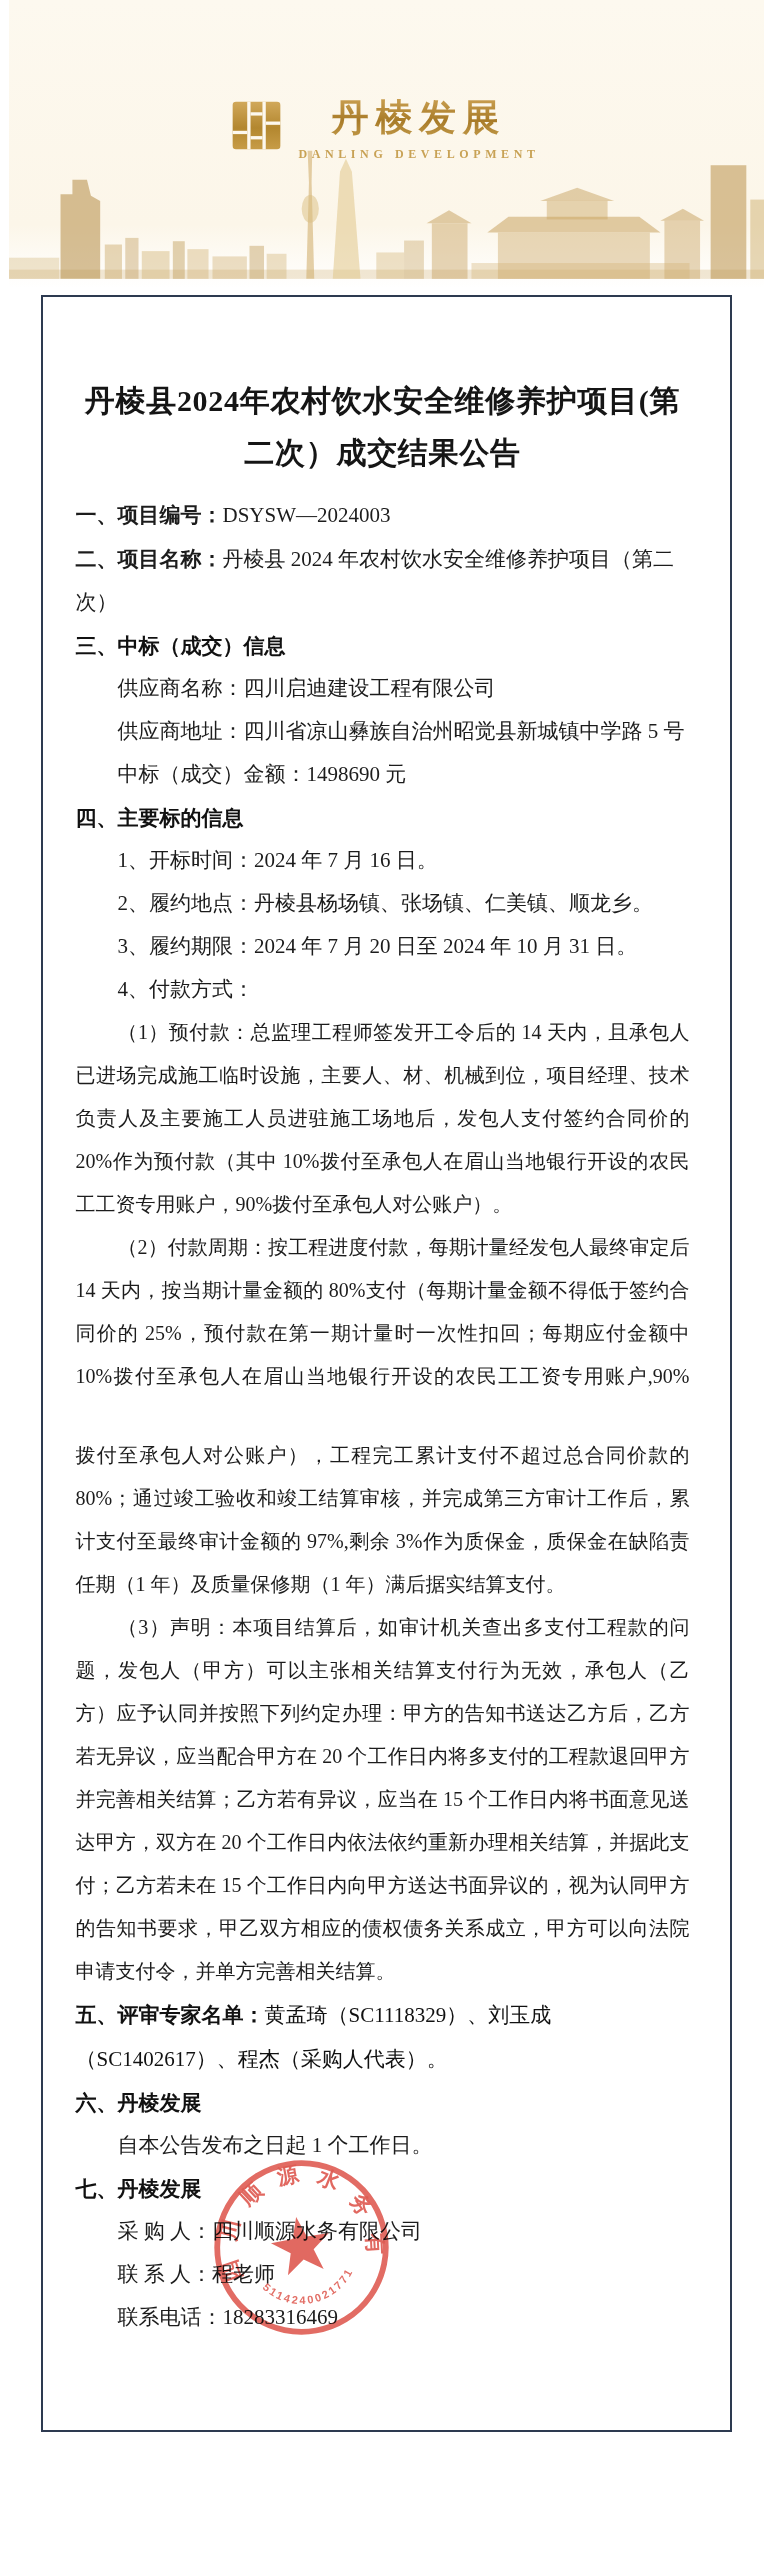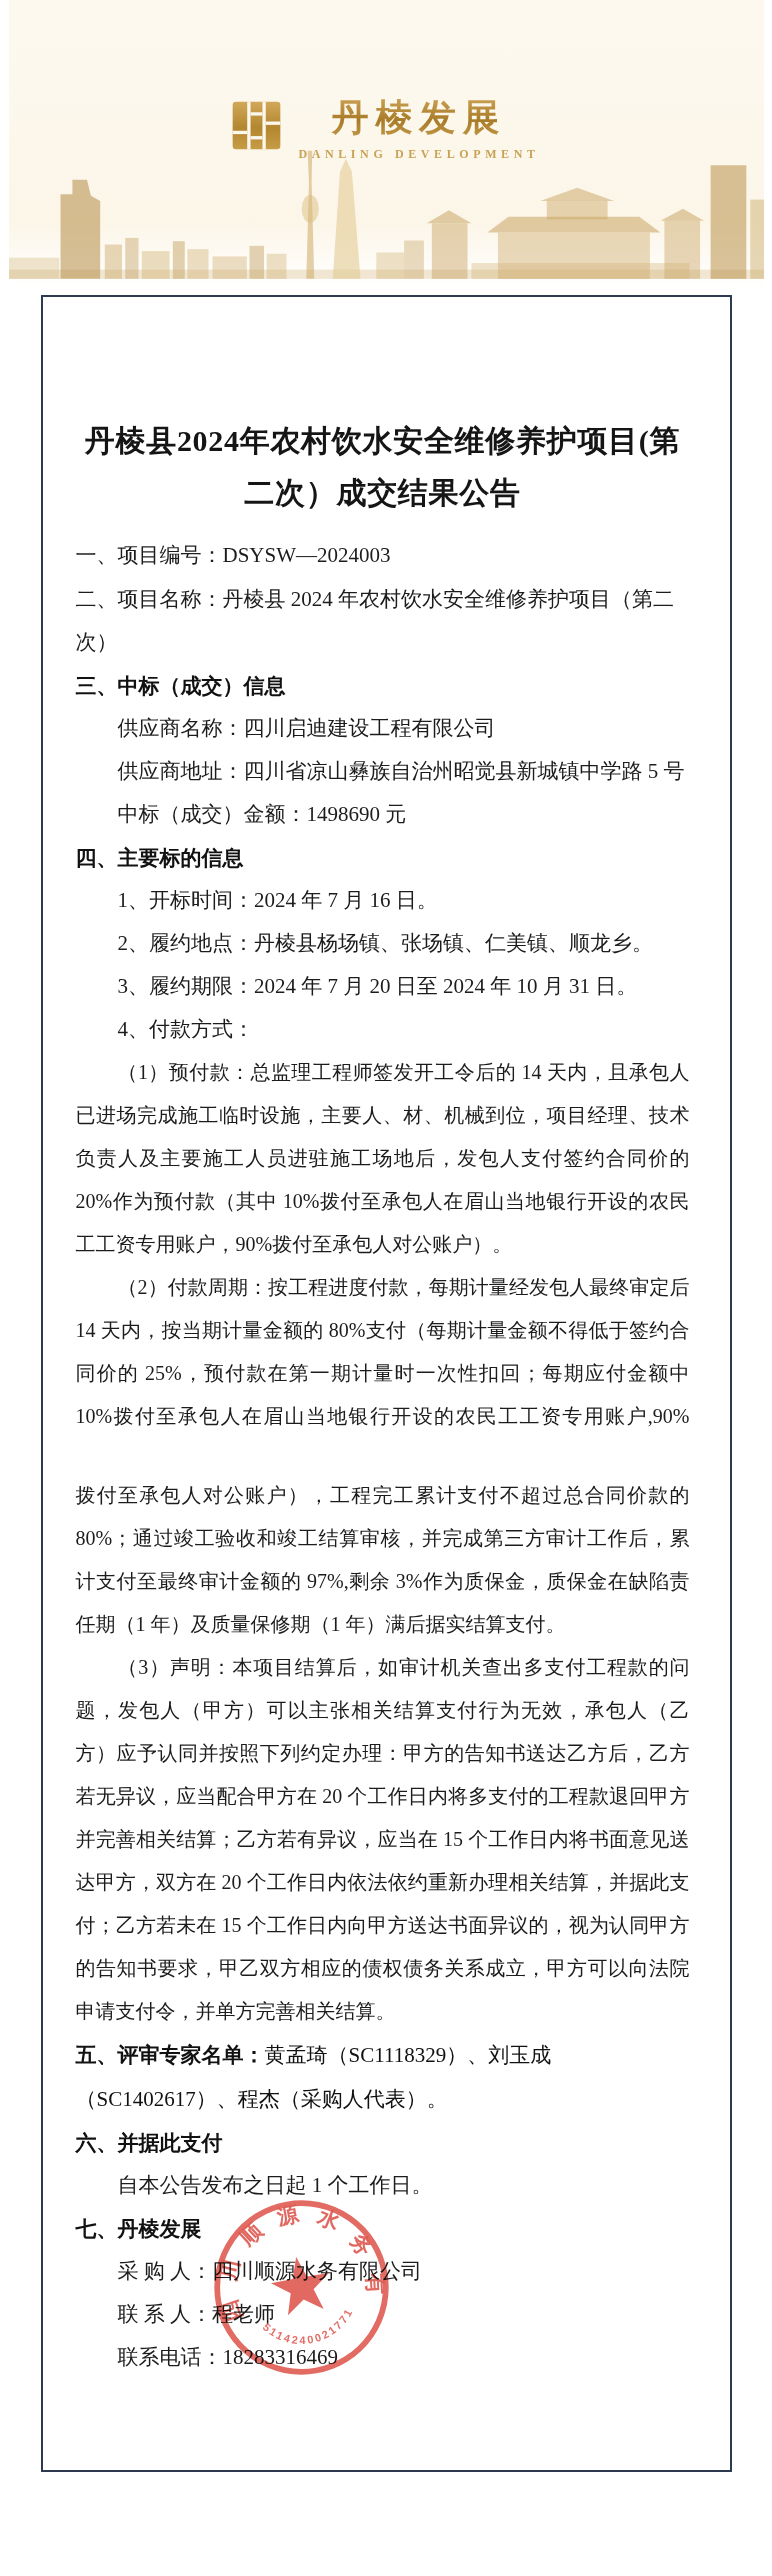--- a/index.html
+++ b/index.html
@@ -29,30 +29,30 @@
   }
   .logo-en {
     margin-top:8px; font-size:12px; letter-spacing:4.6px; color:#c8a255;
     font-family:"Liberation Serif","DejaVu Serif",serif; font-weight:600;
   }
   .skyline { position:absolute; left:0; bottom:9.2px; display:block; }
   
   .card {
     position:relative; width:691px; margin:6.6px auto 0 auto;
     border:2.6px solid #2d3a50; background:#ffffff;
-    padding:118px 40px 91px 33px;
+    padding:78px 40px 91px 33px;
   }
   .title {
     max-width:598px; margin:0 auto 14.5px auto; text-align:center;
     font-size:30px; line-height:52px; font-weight:700; color:#151515;
     letter-spacing:0.7px;
   }
   .row { font-size:21px; line-height:43px; }
   .row.indent1 { padding-left:42px; }
-  .b { font-weight:400; font-family:"Liberation Sans","DejaVu Sans",sans-serif; }
+  .b { font-weight:700; font-family:"Liberation Sans","DejaVu Sans",sans-serif; }
   .hsec {
     font-size:21px; line-height:43px; font-weight:700; color:#111;
     font-family:"Liberation Sans","DejaVu Sans",sans-serif;
   }
   .hsec .v { font-weight:400; font-family:"Liberation Serif","DejaVu Serif",serif; }
   .para {
     font-size:20px; line-height:43px; text-align:justify; text-indent:42px;
   }
   .para.no-indent { text-indent:0; }
   .para.fill-last { text-align-last:justify; }
@@ -151,21 +151,21 @@
     <p class="row indent1">4、付款方式：</p>
 
     <p class="para">（1）预付款：总监理工程师签发开工令后的 14 天内，且承包人已进场完成施工临时设施，主要人、材、机械到位，项目经理、技术负责人及主要施工人员进驻施工场地后，发包人支付签约合同价的20%作为预付款（其中 10%拨付至承包人在眉山当地银行开设的农民工工资专用账户，90%拨付至承包人对公账户）。</p>
     <p class="para fill-last">（2）付款周期：按工程进度付款，每期计量经发包人最终审定后 14 天内，按当期计量金额的 80%支付（每期计量金额不得低于签约合同价的 25%，预付款在第一期计量时一次性扣回；每期应付金额中 10%拨付至承包人在眉山当地银行开设的农民工工资专用账户,90%</p>
     <div class="gap55"></div>
     <p class="para no-indent">拨付至承包人对公账户），工程完工累计支付不超过总合同价款的 80%；通过竣工验收和竣工结算审核，并完成第三方审计工作后，累计支付至最终审计金额的 97%,剩余 3%作为质保金，质保金在缺陷责任期（1 年）及质量保修期（1 年）满后据实结算支付。</p>
     <p class="para">（3）声明：本项目结算后，如审计机关查出多支付工程款的问题，发包人（甲方）可以主张相关结算支付行为无效，承包人（乙方）应予认同并按照下列约定办理：甲方的告知书送达乙方后，乙方若无异议，应当配合甲方在 20 个工作日内将多支付的工程款退回甲方并完善相关结算；乙方若有异议，应当在 15 个工作日内将书面意见送达甲方，双方在 20 个工作日内依法依约重新办理相关结算，并据此支付；乙方若未在 15 个工作日内向甲方送达书面异议的，视为认同甲方的告知书要求，甲乙双方相应的债权债务关系成立，甲方可以向法院申请支付令，并单方完善相关结算。</p>
 
     <p class="hsec"><span>五、评审专家名单：</span><span class="v">黄孟琦（SC1118329）、刘玉成（SC1402617）、程杰（采购人代表）。</span></p>
 
-    <p class="hsec">六、并据此支付</p>
+    <p class="hsec">六、丹棱发展</p>
     <p class="row indent1">自本公告发布之日起 1 个工作日。</p>
 
     <section class="sec7">
       <p class="hsec">七、丹棱发展</p>
       <p class="row indent1">采 购 人：四川顺源水务有限公司</p>
       <p class="row indent1">联 系 人：程老师</p>
       <p class="row indent1">联系电话：18283316469</p>
 
       <svg class="stamp" viewBox="0 0 300 300" width="193" height="193">
         <defs>

